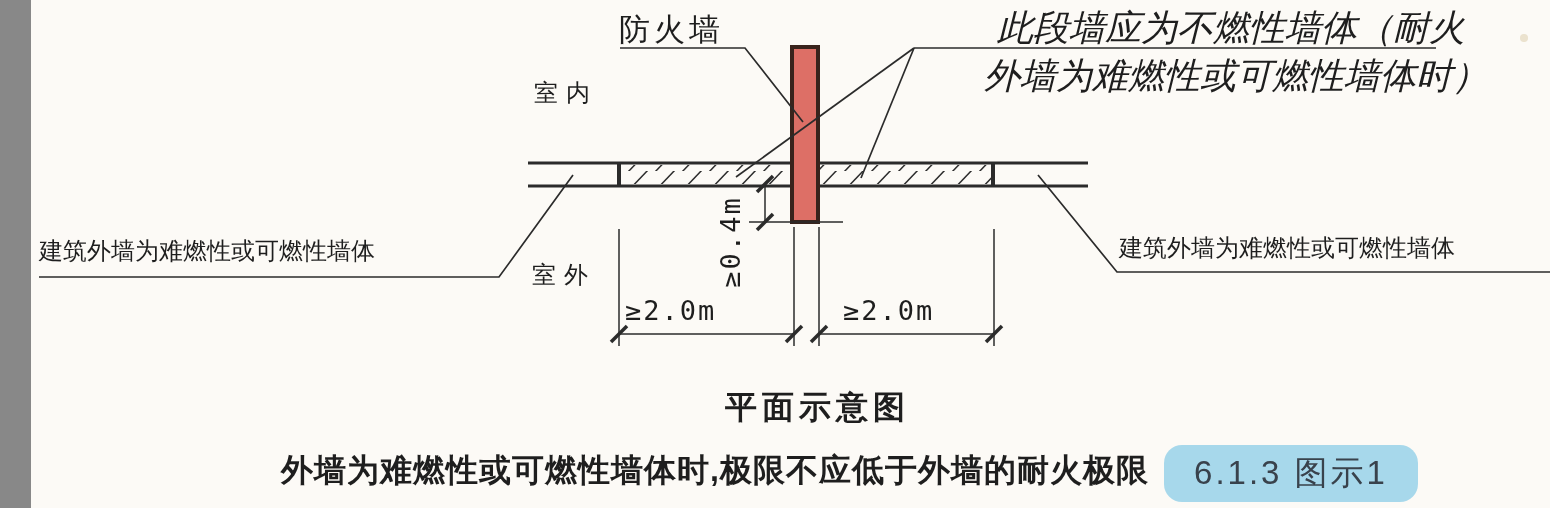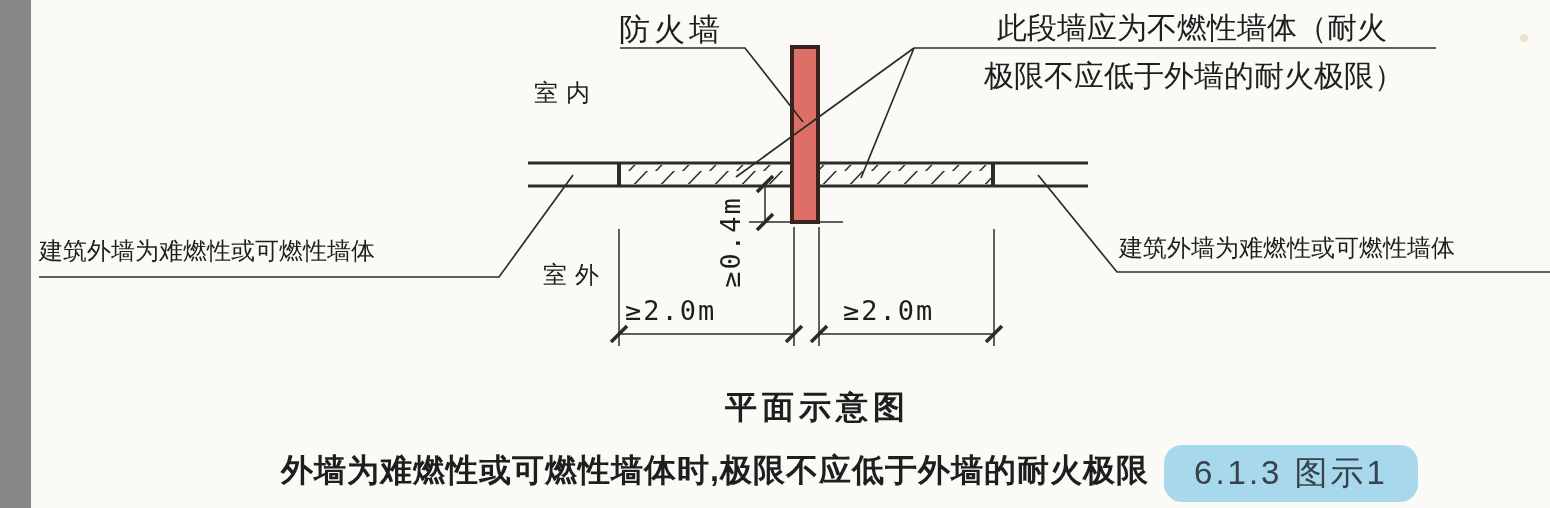--- a/index.html
+++ b/index.html
@@ -33,21 +33,21 @@
   .cap{stroke-width:4px;}
   .thin{stroke-width:1.7px;}
   .dim{stroke-width:1.5px;}
   .tick{stroke:var(--line);stroke-width:3.6px;}
   .hatchline{stroke:var(--line);stroke-width:1.5px;}
   .firewall{fill:var(--firewall-fill);stroke:var(--firewall-border);stroke-width:4px;}
   .cjk-wide{letter-spacing:8px;}
   .mono{font-family:"DejaVu Sans Mono","Liberation Mono",monospace;font-size:27px;letter-spacing:2px;}
   .dim-h{width:164px;text-align:left;}
   .rot{transform:translate(-50%,-50%) rotate(-90deg);transform-origin:center;}
-  .note{line-height:48px;font-size:30px;}
+  .note{line-height:48px;font-size:36px;font-style:italic;}
   .note .l1{padding-left:13px;}
   .title{font-weight:bold;font-size:32px;letter-spacing:5px;}
   .caption{font-weight:bold;font-size:32px;letter-spacing:1px;}
   .badge{
     position:absolute;left:1133px;top:445px;width:254px;height:57px;
     background:var(--badge-bg);
     display:flex;align-items:center;justify-content:center;
     color:var(--badge-text);
     font-size:33px;letter-spacing:3px;border-radius:18px;
   }
@@ -99,25 +99,25 @@
     <line class="stroke dim" x1="734" y1="184" x2="734" y2="222"></line>
     <line class="stroke dim" x1="718" y1="222" x2="812" y2="222"></line>
     <line class="tick" x1="726" y1="192" x2="742" y2="176"></line>
     <line class="tick" x1="726" y1="230" x2="742" y2="214"></line>
   </svg>
 
   <div class="lbl" style="left:588px;top:12px;font-size:31px;letter-spacing:4px;">防火墙</div>
 
   <div class="lbl cjk-wide" style="left:503px;top:79px;">室内</div>
 
-  <div class="lbl cjk-wide" style="left:512px;top:261px;">室外</div>
+  <div class="lbl cjk-wide" style="left:501px;top:261px;">室外</div>
 
   <div class="lbl note" style="left:953px;top:4px;">
     <div class="l1">此段墙应为不燃性墙体（耐火</div>
-    <div class="l2">极限不应低于外墙的耐火极限）</div>
+    <div class="l2">外墙为难燃性或可燃性墙体时）</div>
   </div>
 
   <div class="lbl" style="left:8px;top:237px;">建筑外墙为难燃性或可燃性墙体</div>
 
   <div class="lbl" style="left:1088px;top:234px;">建筑外墙为难燃性或可燃性墙体</div>
 
   <div class="lbl mono dim-h" style="left:594px;top:295px;">≥2.0m</div>
 
   <div class="lbl mono dim-h" style="left:812px;top:295px;">≥2.0m</div>
 

